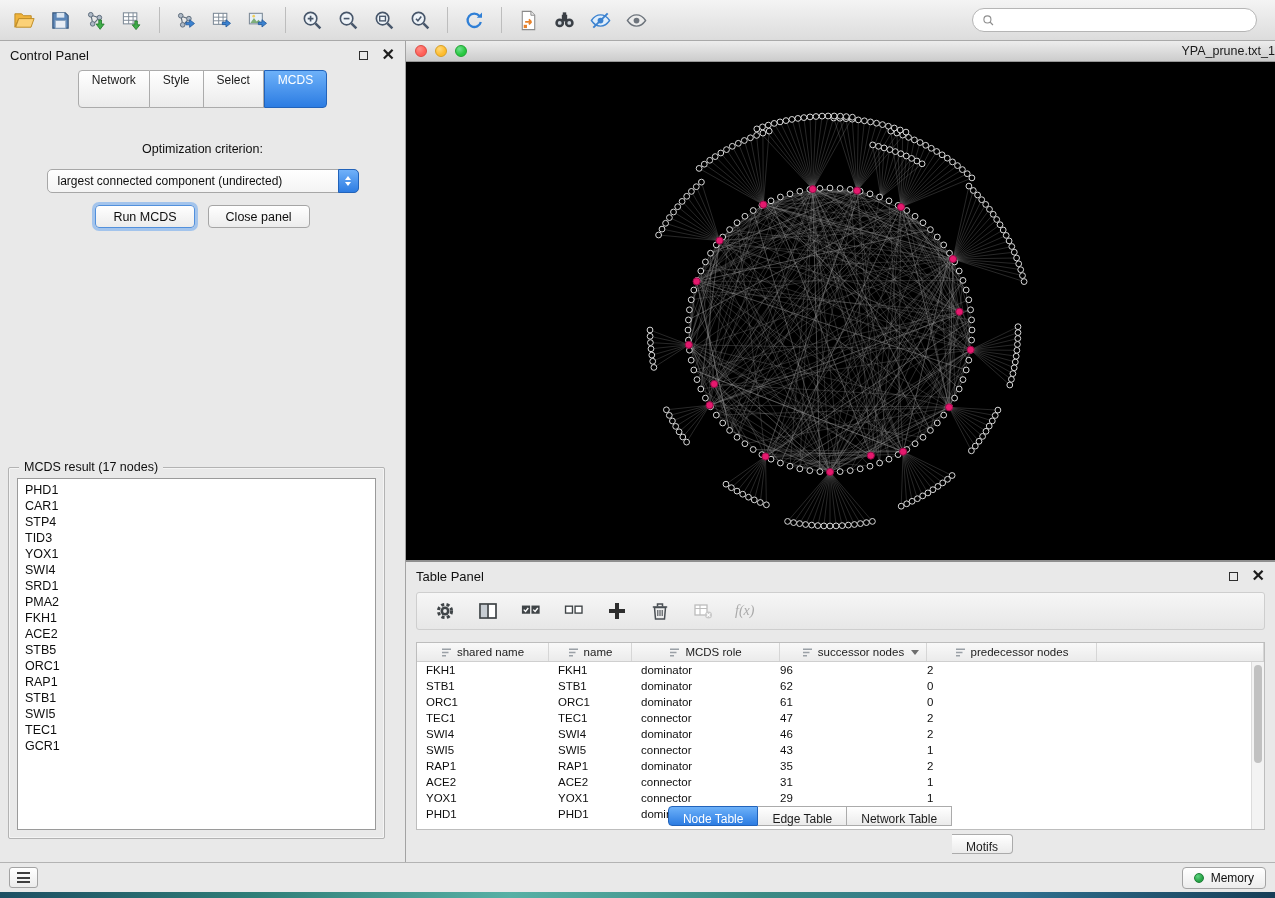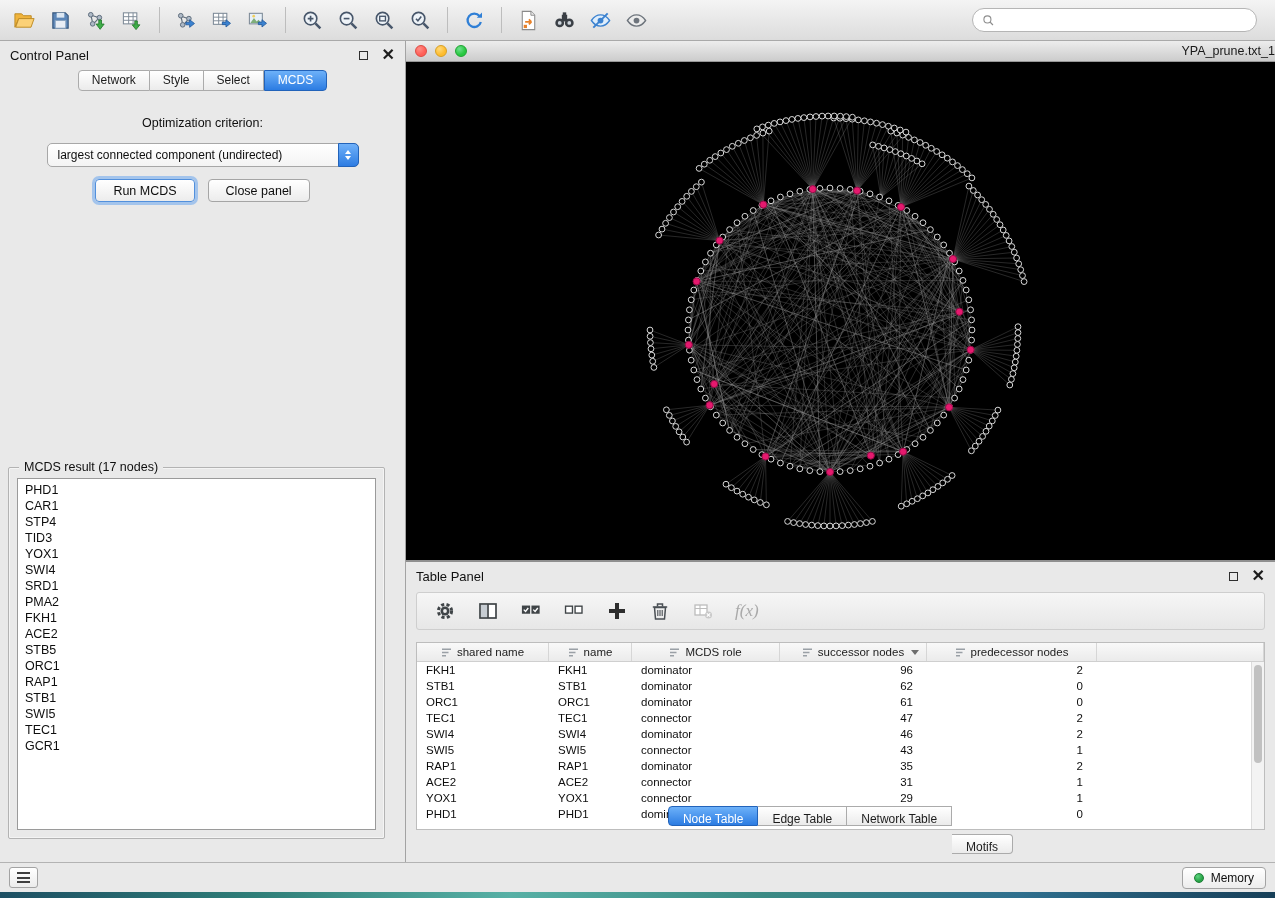--- a/index.html
+++ b/index.html
@@ -21,27 +21,27 @@
 
   
   .control-panel { position:absolute; left:0; top:41px; width:406px; bottom:36px;
     background:#e9e9e9; border-right:1px solid #a3a3a3; }
   .panel-header { height:28px; display:flex; align-items:center; padding:0 10px; font-size:13px; color:#111; }
   .panel-header .spacer { flex:1; }
   .float-icon { width:9px; height:9px; border:1.5px solid #2e2e2e; display:inline-block; margin-right:14px; }
   .close-icon { font-size:16px; font-weight:bold; color:#1c1c1c; line-height:1; }
 
   .cp-tabs { display:flex; justify-content:center; margin-top:1px; }
-  .cp-tab { height:21px; line-height:19px; padding:0 13px; font-size:12px; color:#1c1c1c;
+  .cp-tab { height:38px; line-height:19px; padding:0 13px; font-size:12px; color:#1c1c1c;
     background:linear-gradient(#ffffff,#ebebeb); border:1px solid #ababab; border-left:none; }
   .cp-tab:first-child { border-left:1px solid #ababab; border-radius:4px 0 0 4px; }
   .cp-tab:last-child { border-radius:0 4px 4px 0; }
   .cp-tab.active { background:linear-gradient(#6db1f9,#2c7ce2); color:#fff; border:1px solid #2263ba; }
 
-  .opt-label { text-align:center; margin-top:25px; font-size:12.5px; color:#0e0e0e; }
+  .opt-label { text-align:center; margin-top:34px; font-size:12.5px; color:#0e0e0e; }
   .dropdown { position:relative; margin:13px auto 0; width:312px; height:24px; background:linear-gradient(#ffffff,#f4f4f4);
     border:1px solid #a7a7a7; border-radius:5px; font-size:12px; line-height:22px; padding-left:10px; color:#0e0e0e; }
   .stepper { position:absolute; right:-1px; top:-1px; width:21px; height:24px;
     background:linear-gradient(#70b1f9,#2d7ce2); border:1px solid #2263ba; border-radius:0 5px 5px 0;
     display:flex; flex-direction:column; align-items:center; justify-content:center; }
   .tri-up { width:0; height:0; border-left:3.5px solid transparent; border-right:3.5px solid transparent; border-bottom:4.5px solid #fff; margin-bottom:2.5px; }
   .tri-down { width:0; height:0; border-left:3.5px solid transparent; border-right:3.5px solid transparent; border-top:4.5px solid #fff; }
 
   .btn-row { display:flex; justify-content:center; gap:13px; margin-top:12px; }
   .btn { height:23px; padding:0 17px; font-size:12.5px; color:#0e0e0e;
@@ -68,34 +68,34 @@
   .network-canvas { position:absolute; top:21px; left:0; right:0; bottom:0; background:#000; }
   .network-canvas svg { display:block; }
 
   
   .table-panel { position:absolute; left:406px; top:562px; right:0; bottom:36px; background:#e9e9e9; }
   .tp-toolbar { position:absolute; top:30px; left:10px; right:10px; height:38px;
     background:linear-gradient(#f6f6f6,#e7e7e7); border:1px solid #cecece; border-radius:3px;
     display:flex; align-items:center; gap:21px; padding:0 17px; }
   .tico { width:22px; height:22px; display:flex; align-items:center; justify-content:center; }
   .tico svg { width:20px; height:20px; }
-  .fx-label { font-family:"Liberation Serif", serif; font-style:italic; font-size:17px; color:#a9a9a9;text-align:center; }
+  .fx-label { font-family:"Liberation Serif", serif; font-style:italic; font-size:14px; color:#a9a9a9;text-align:center; }
 
   .node-table { position:absolute; top:80px; left:10px; right:10px; height:188px; background:#fff; border:1px solid #bdbdbd; }
   .thead { height:19px; background:linear-gradient(#f9f9f9,#ebebeb); border-bottom:1px solid #cfcfcf;
     display:grid; grid-template-columns:132px 83px 148px 147px 170px 1fr; font-size:11.5px; color:#1c1c1c; }
   .th { position:relative; display:flex; align-items:center; justify-content:center; gap:5px; border-right:1px solid #d6d6d6; }
   .th svg { width:11px; height:11px; }
   .sort-caret { position:absolute; right:7px; top:7px; width:0; height:0;
     border-left:4px solid transparent; border-right:4px solid transparent; border-top:5px solid #6d6d6d; }
   .tbody { position:absolute; top:19px; left:0; right:13px; bottom:0; overflow:hidden; }
   .trow { display:grid; grid-template-columns:132px 83px 148px 147px 170px 1fr; height:16px; line-height:16px; font-size:11.5px; color:#0e0e0e; }
   .tcell { overflow:hidden; white-space:nowrap; }
   .tcell.c0,.tcell.c1,.tcell.c2 { padding-left:9px; }
-  .tcell.c3,.tcell.c4 { text-align:right; padding-right:14px; }
+  .tcell.c3,.tcell.c4 { text-align:left; padding-right:14px; }
   .vscroll { position:absolute; right:0; top:19px; bottom:0; width:13px; background:#f3f3f3; border-left:1px solid #dcdcdc; }
   .vthumb { position:absolute; left:2px; right:2px; top:3px; height:98px; background:#c1c1c1; border-radius:5px; }
 
   .tp-tabs { position:absolute; bottom:8px; left:0; right:0; display:flex; justify-content:center; }
   .tp-tab { height:20px; line-height:18px; padding:3px 14px; font-size:12px; color:#1c1c1c;
     background:linear-gradient(#ffffff,#ebebeb); border:1px solid #ababab; border-left:none; }
   .tp-tab:first-child { border-left:1px solid #ababab; border-radius:4px 0 0 4px; }
   .tp-tab:last-child { border-radius:0 4px 4px 0;margin-top:28px; }
   .tp-tab.active { background:linear-gradient(#6db1f9,#2c7ce2); color:#fff; border:1px solid #2263ba; }
 

